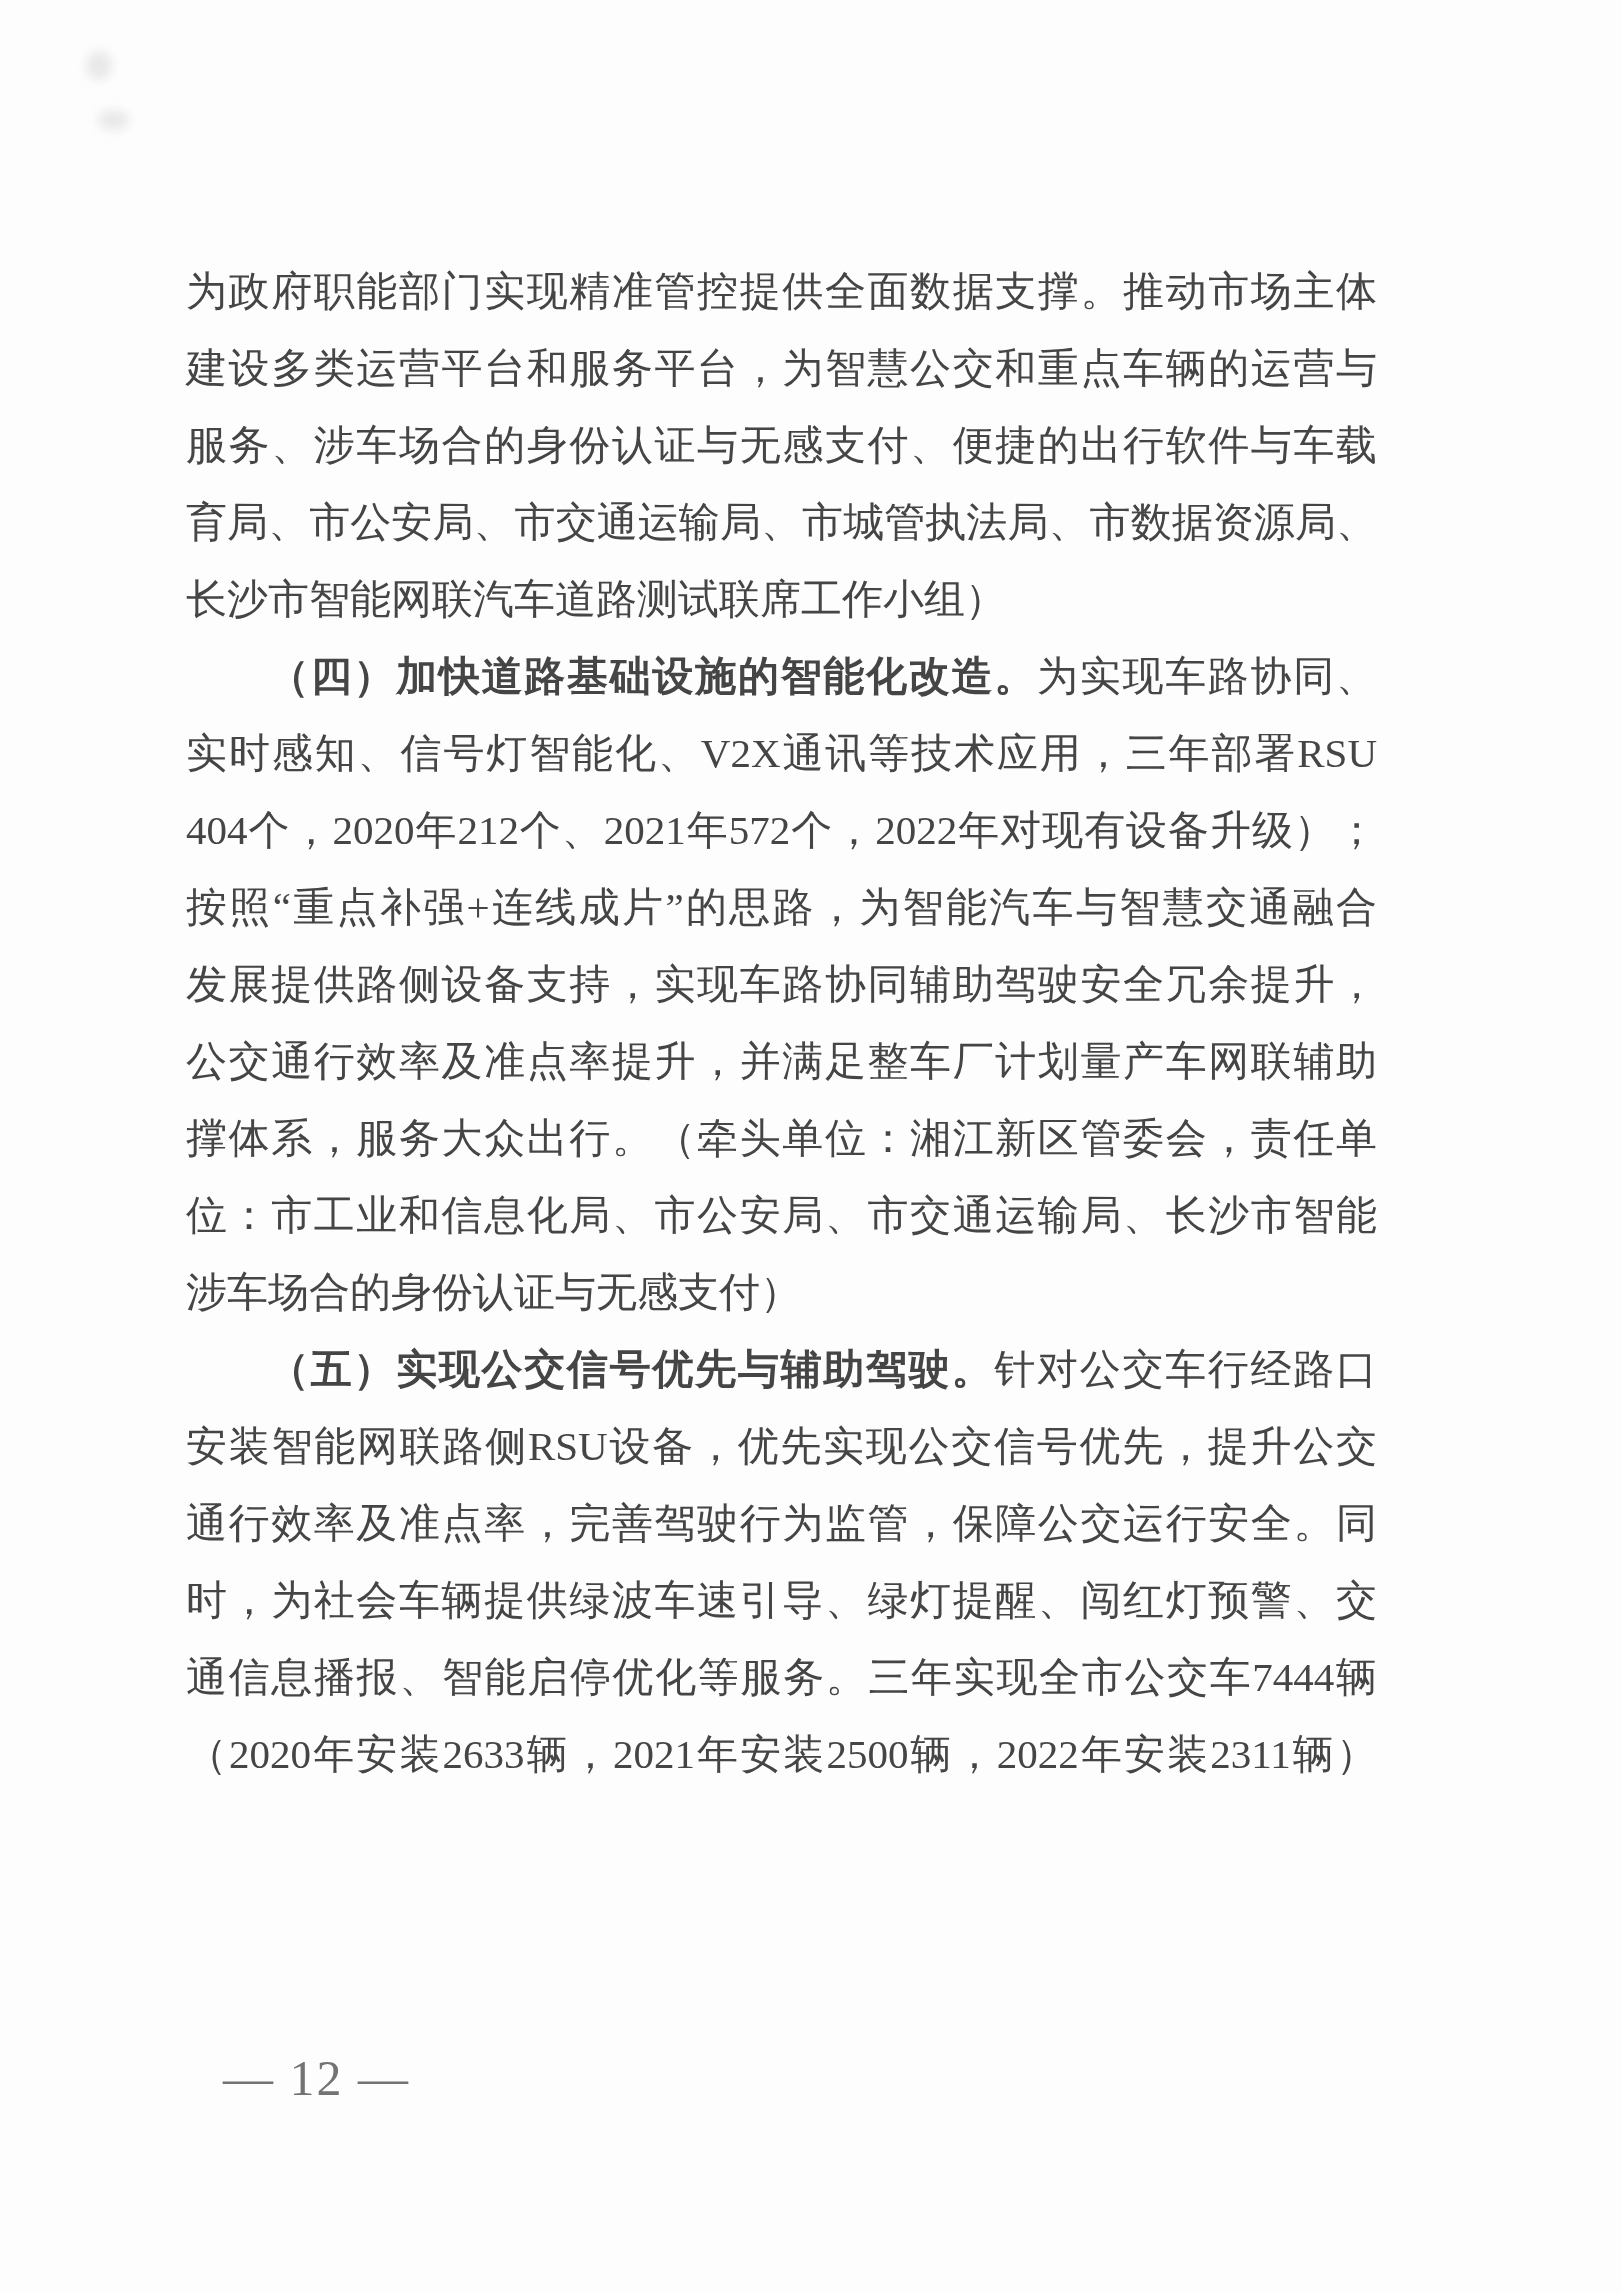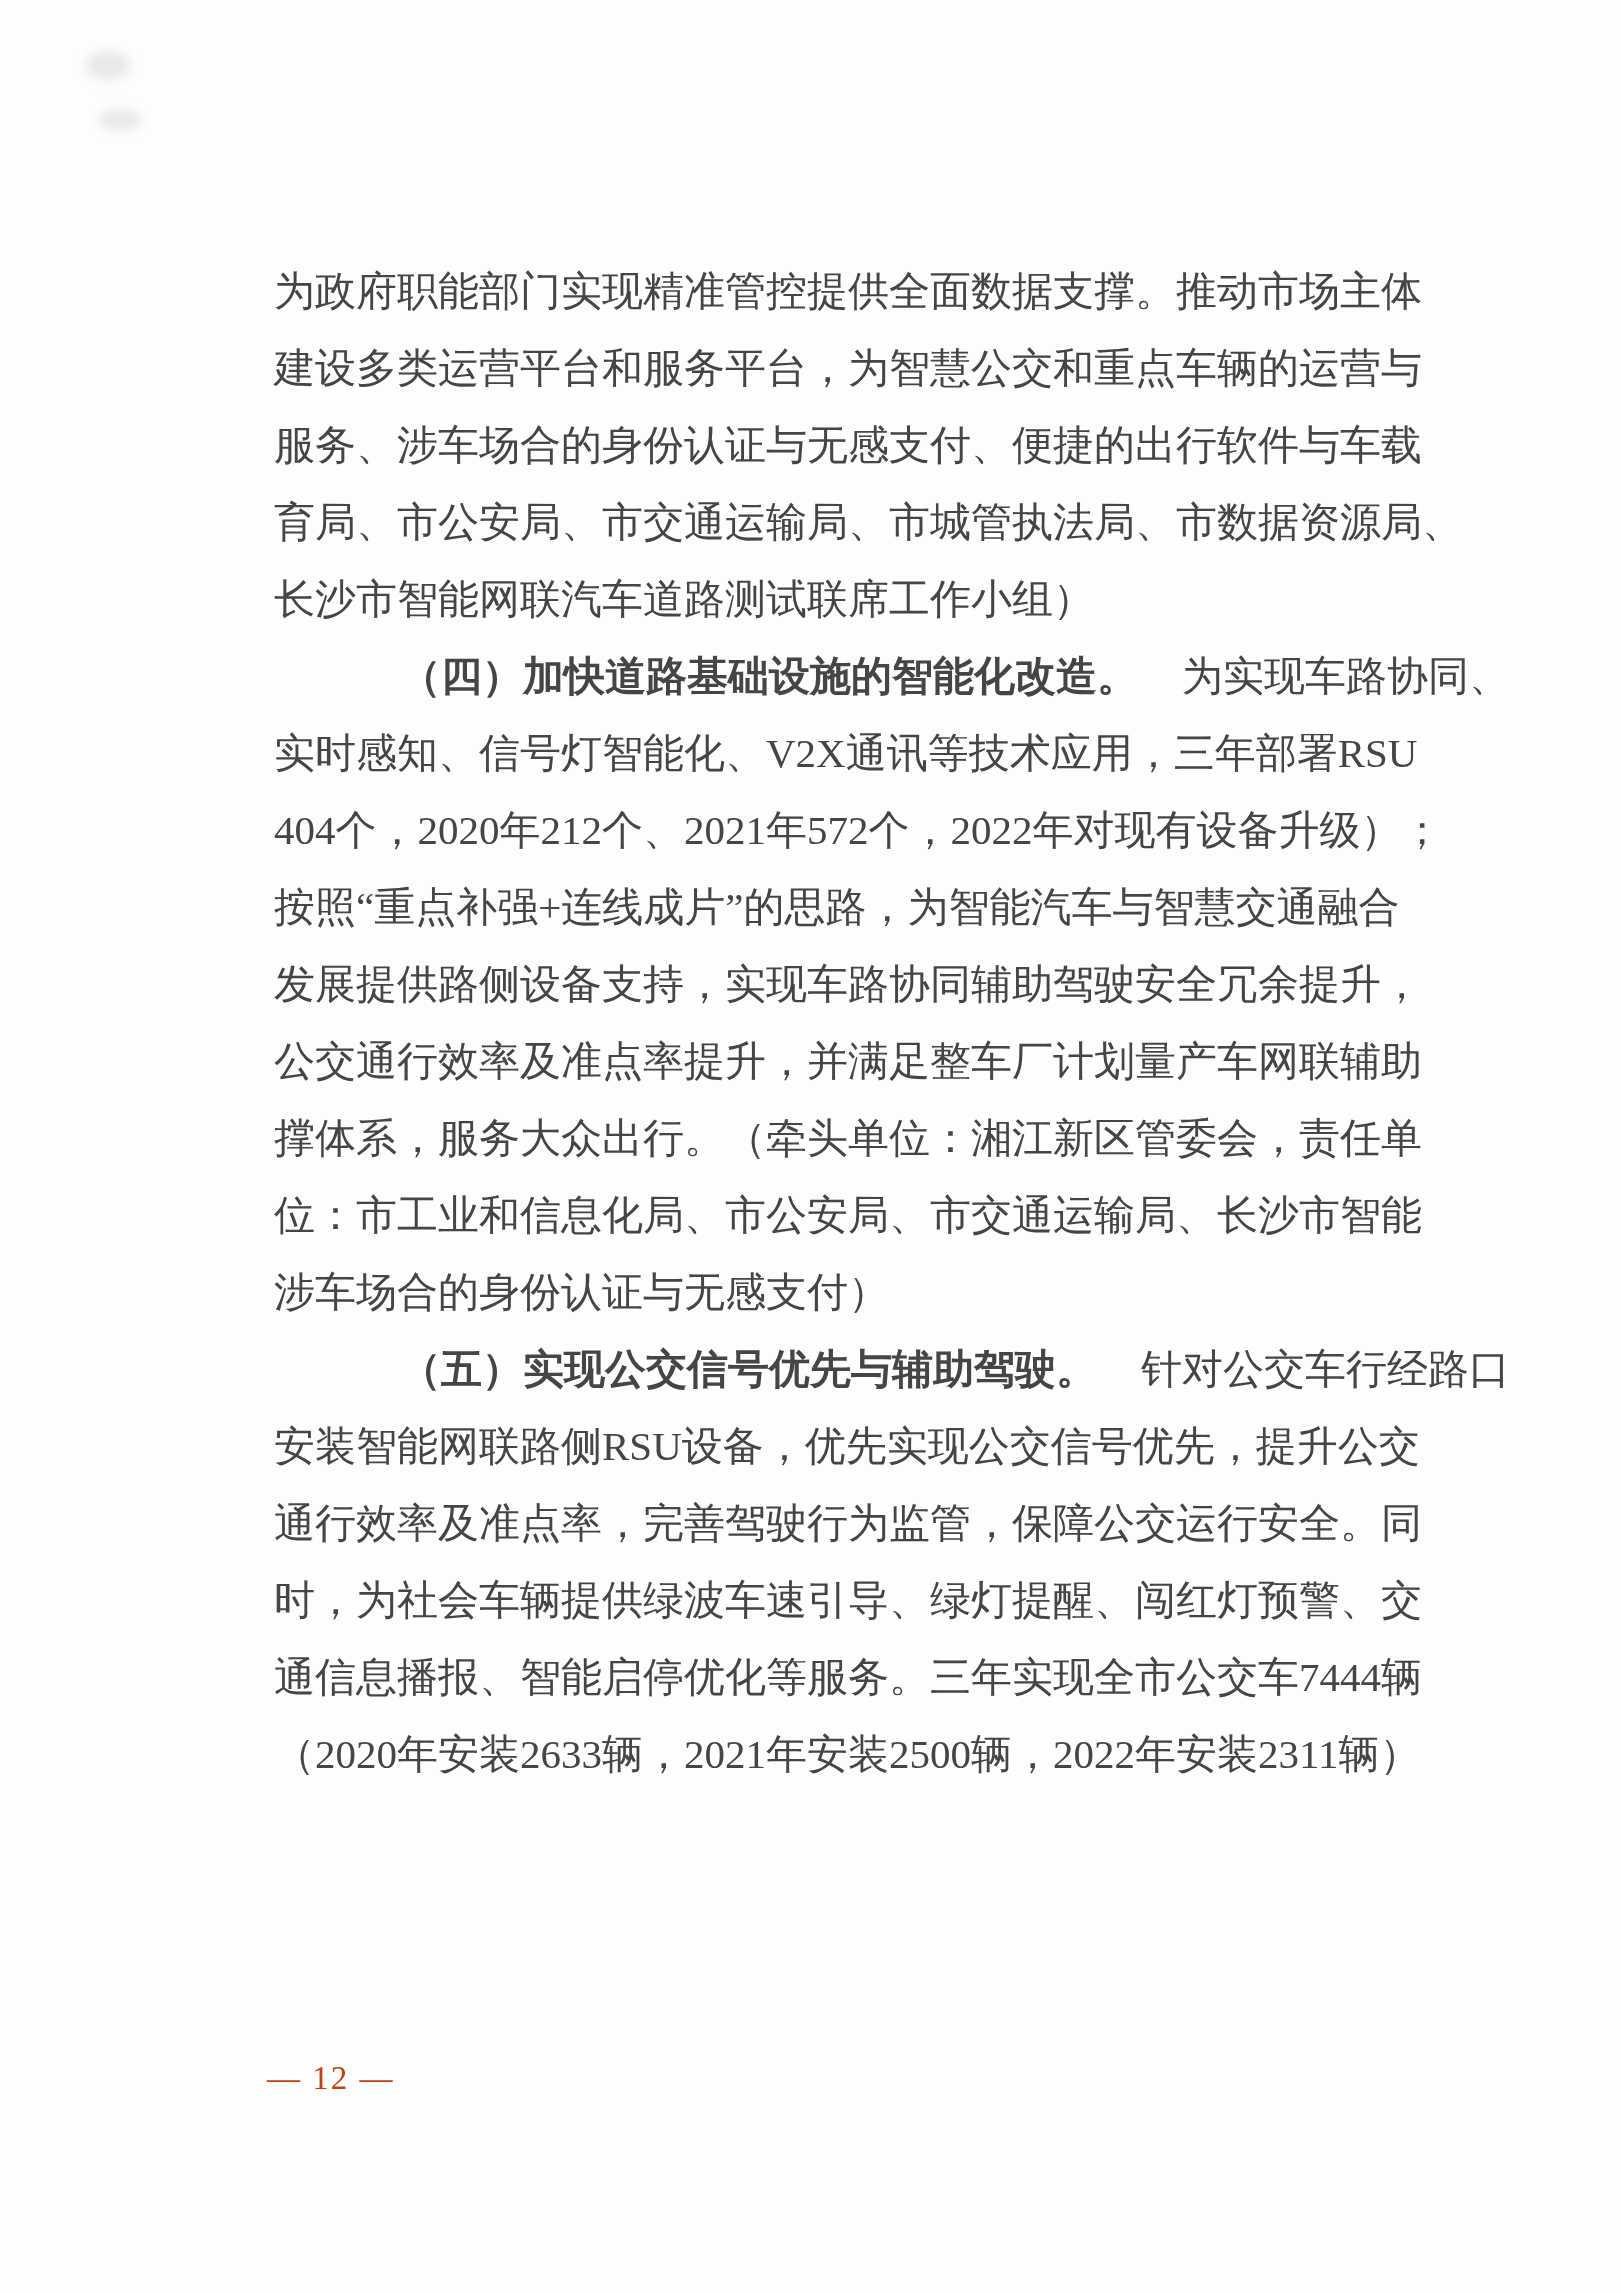--- a/index.html
+++ b/index.html
@@ -1,16 +1,16 @@
 <!DOCTYPE html>
 <html lang="zh"><head>
 <meta charset="utf-8">
 <title>Scanned Document Page 12</title>
 <style>
-  * { box-sizing: border-box; padding-left: 44px; }
+  * { box-sizing: border-box; }
   html, body { margin: 0; padding: 0; }
   body {
     width: 1621px; height: 2294px;
     background: #ffffff;
     font-family: "Liberation Serif", "DejaVu Serif", serif;
   }
   .page {
     position: relative;
     width: 1621px; height: 2294px;
     background: #fdfdfd;
@@ -46,23 +46,23 @@
     text-align-last: left;
   }
   .line.indent { text-indent: 82px; }
   .bold { font-weight: bold; }
   .page-number {
     position: absolute;
     left: 223px;
     top: 2054px;
     height: 49px;
     line-height: 49px;
-    font-size: 33px;
+    font-size: 50px;
     letter-spacing: 2px;
-    color: #c2410c;
+    color: #737373;
   }
 </style>
 </head>
 <body>
 
 <div class="page">
 
   <div class="scan-artifact a1"></div>
   <div class="scan-artifact a2"></div>
 

